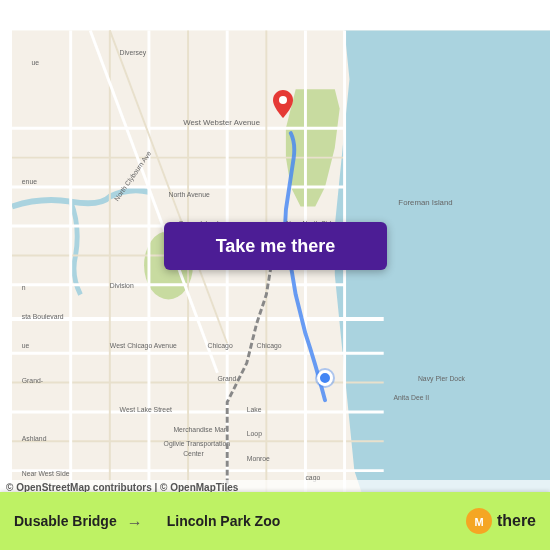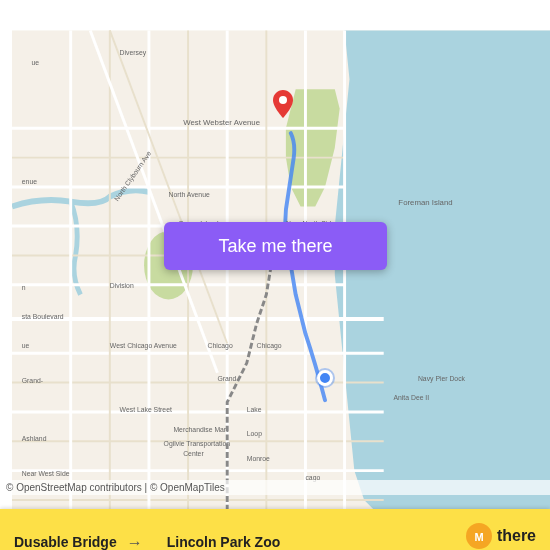--- a/index.html
+++ b/index.html
@@ -24,42 +24,42 @@
       width: 100%;
       height: 100%;
     }
 
     #take-me-there-btn {
       position: absolute;
       top: 222px;
       left: 164px;
       width: 223px;
       height: 48px;
-      background-color: #8b5cf6;
+      background-color: #4c1d95;
       color: white;
       border: none;
       border-radius: 6px;
       font-size: 18px;
-      font-weight: normal;
+      font-weight: bold;
       cursor: pointer;
       display: flex;
       align-items: center;
       justify-content: center;
       box-shadow: 0 2px 8px rgba(0,0,0,0.3);
     }
 
     #bottom-bar {
       position: absolute;
       bottom: 0;
       left: 0;
       width: 100%;
-      height: 41px;
-      background: #fde047;
-      display: flex;
-      align-items: flex-end;
+      height: 58px;
+      background: #bef264;
+      display: flex;
+      align-items: center;
       padding: 0 14px;
       box-shadow: 0 -1px 4px rgba(0,0,0,0.15);
     }
 
     #from-label {
       font-size: 14px;
       font-weight: 600;
       color: #222;
     }
 
@@ -98,20 +98,21 @@
       position: absolute;
       bottom: 55px;
       left: 0;
       width: 100%;
       background: rgba(255,255,255,0.7);
       font-size: 10px;
       color: #555;
       padding: 2px 6px;
       display: flex;
       gap: 4px;
+      font-weight: bold;
     }
 
     
     #dest-pin {
       position: absolute;
       top: 90px;
       left: 273px;
       width: 20px;
       height: 28px;
     }

